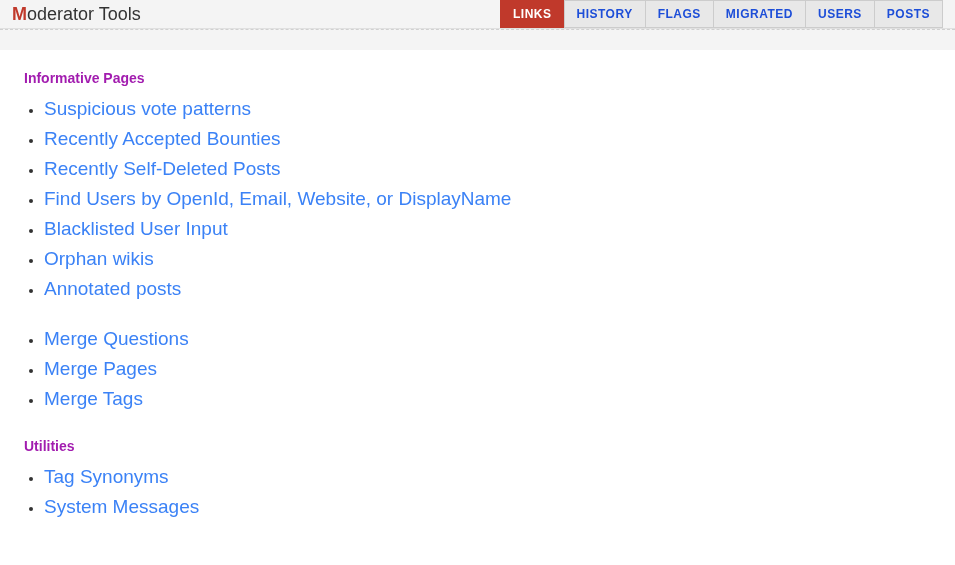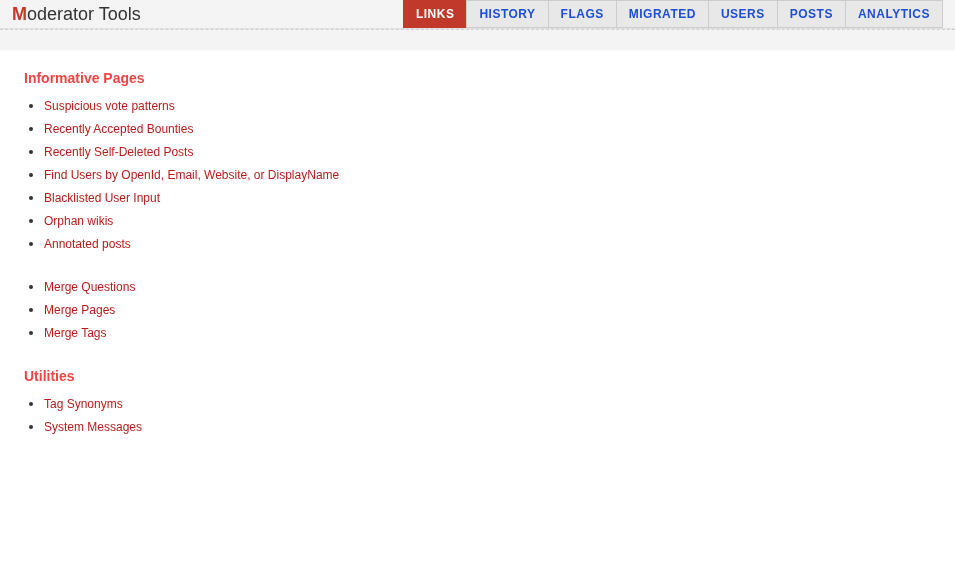--- a/index.html
+++ b/index.html
@@ -70,38 +70,38 @@
       min-height: 520px;
     }
 
     .section {
       margin-bottom: 28px;
     }
 
     .section-title {
       font-size: 14px;
       font-weight: bold;
-      color: #ef4444;
+      color: #a21caf;
       margin-bottom: 12px;
     }
 
     .section ul {
       list-style: disc;
       padding-left: 20px;
     }
 
     .section ul li {
       margin-bottom: 8px;
       color: #333;
     }
 
     .section ul li a {
-      color: #b91c1c;
+      color: #3b82f6;
       text-decoration: none;
-      font-size: 12px;
+      font-size: 19px;
     }
 
     .divider {
       border: none;
       border-top: 1px dashed #d0d0d0;
       margin: 0 0 20px 0;
     }
   </style>
 </head>
 <body>
@@ -111,21 +111,20 @@
     <span class="m-letter">M</span><span>oderator Tools</span>
   </div>
   <div class="tab-bar">
 
   <div class="tab active">LINKS</div>
       <div class="tab">HISTORY</div>
       <div class="tab">FLAGS</div>
       <div class="tab">MIGRATED</div>
       <div class="tab">USERS</div>
       <div class="tab">POSTS</div>
-      <div class="tab">ANALYTICS</div>
     </div>
 </div>
 
 <hr class="divider">
 
 <div class="content">
 
 <div class="section">
       <div class="section-title">Informative Pages</div>
       <ul>

